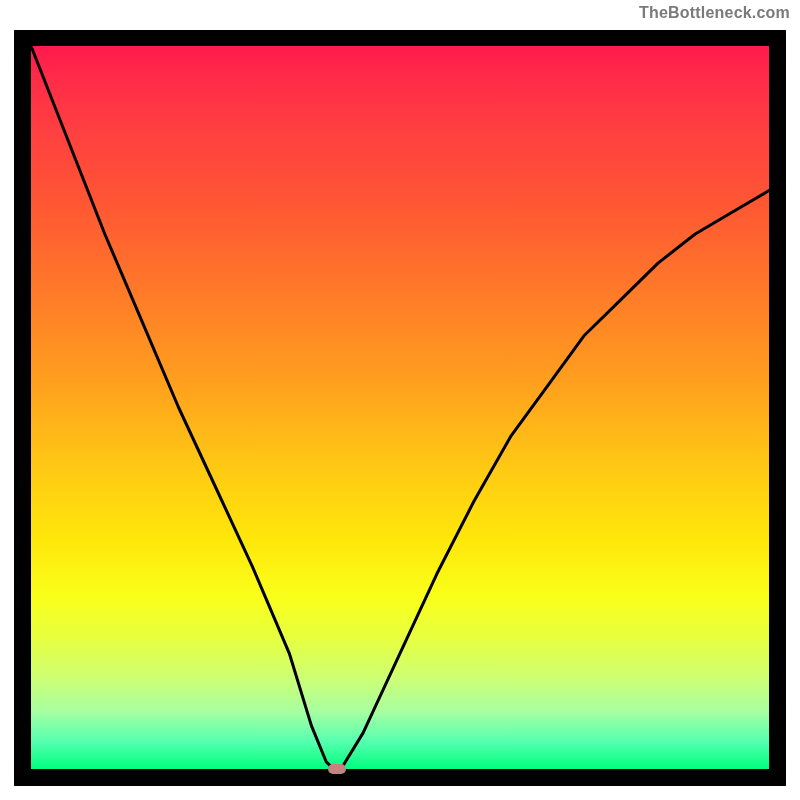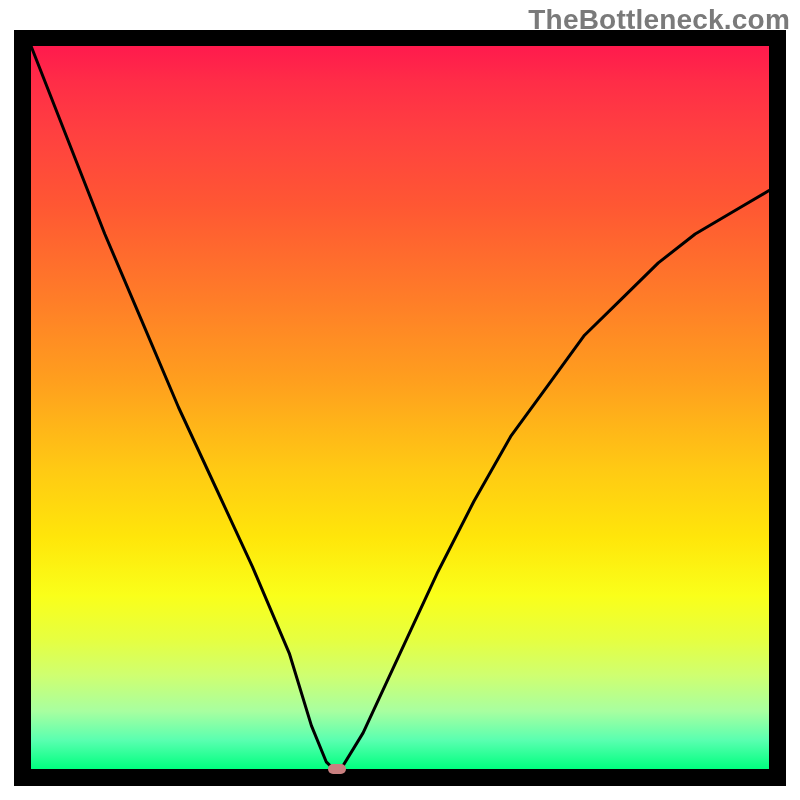--- a/index.html
+++ b/index.html
@@ -13,21 +13,21 @@
   }
   .stage {
     position: relative;
     width: 800px;
     height: 800px;
   }
   .watermark {
     position: absolute;
     top: 4px;
     right: 10px;
-    font-size: 28px;
+    font-size: 16px;
     font-weight: 600;
     color: #7a7a7a;
     letter-spacing: 0.2px;
     z-index: 10;
     user-select: none;
   }
   .frame {
     position: absolute;
     left: 14px;
     top: 30px;

